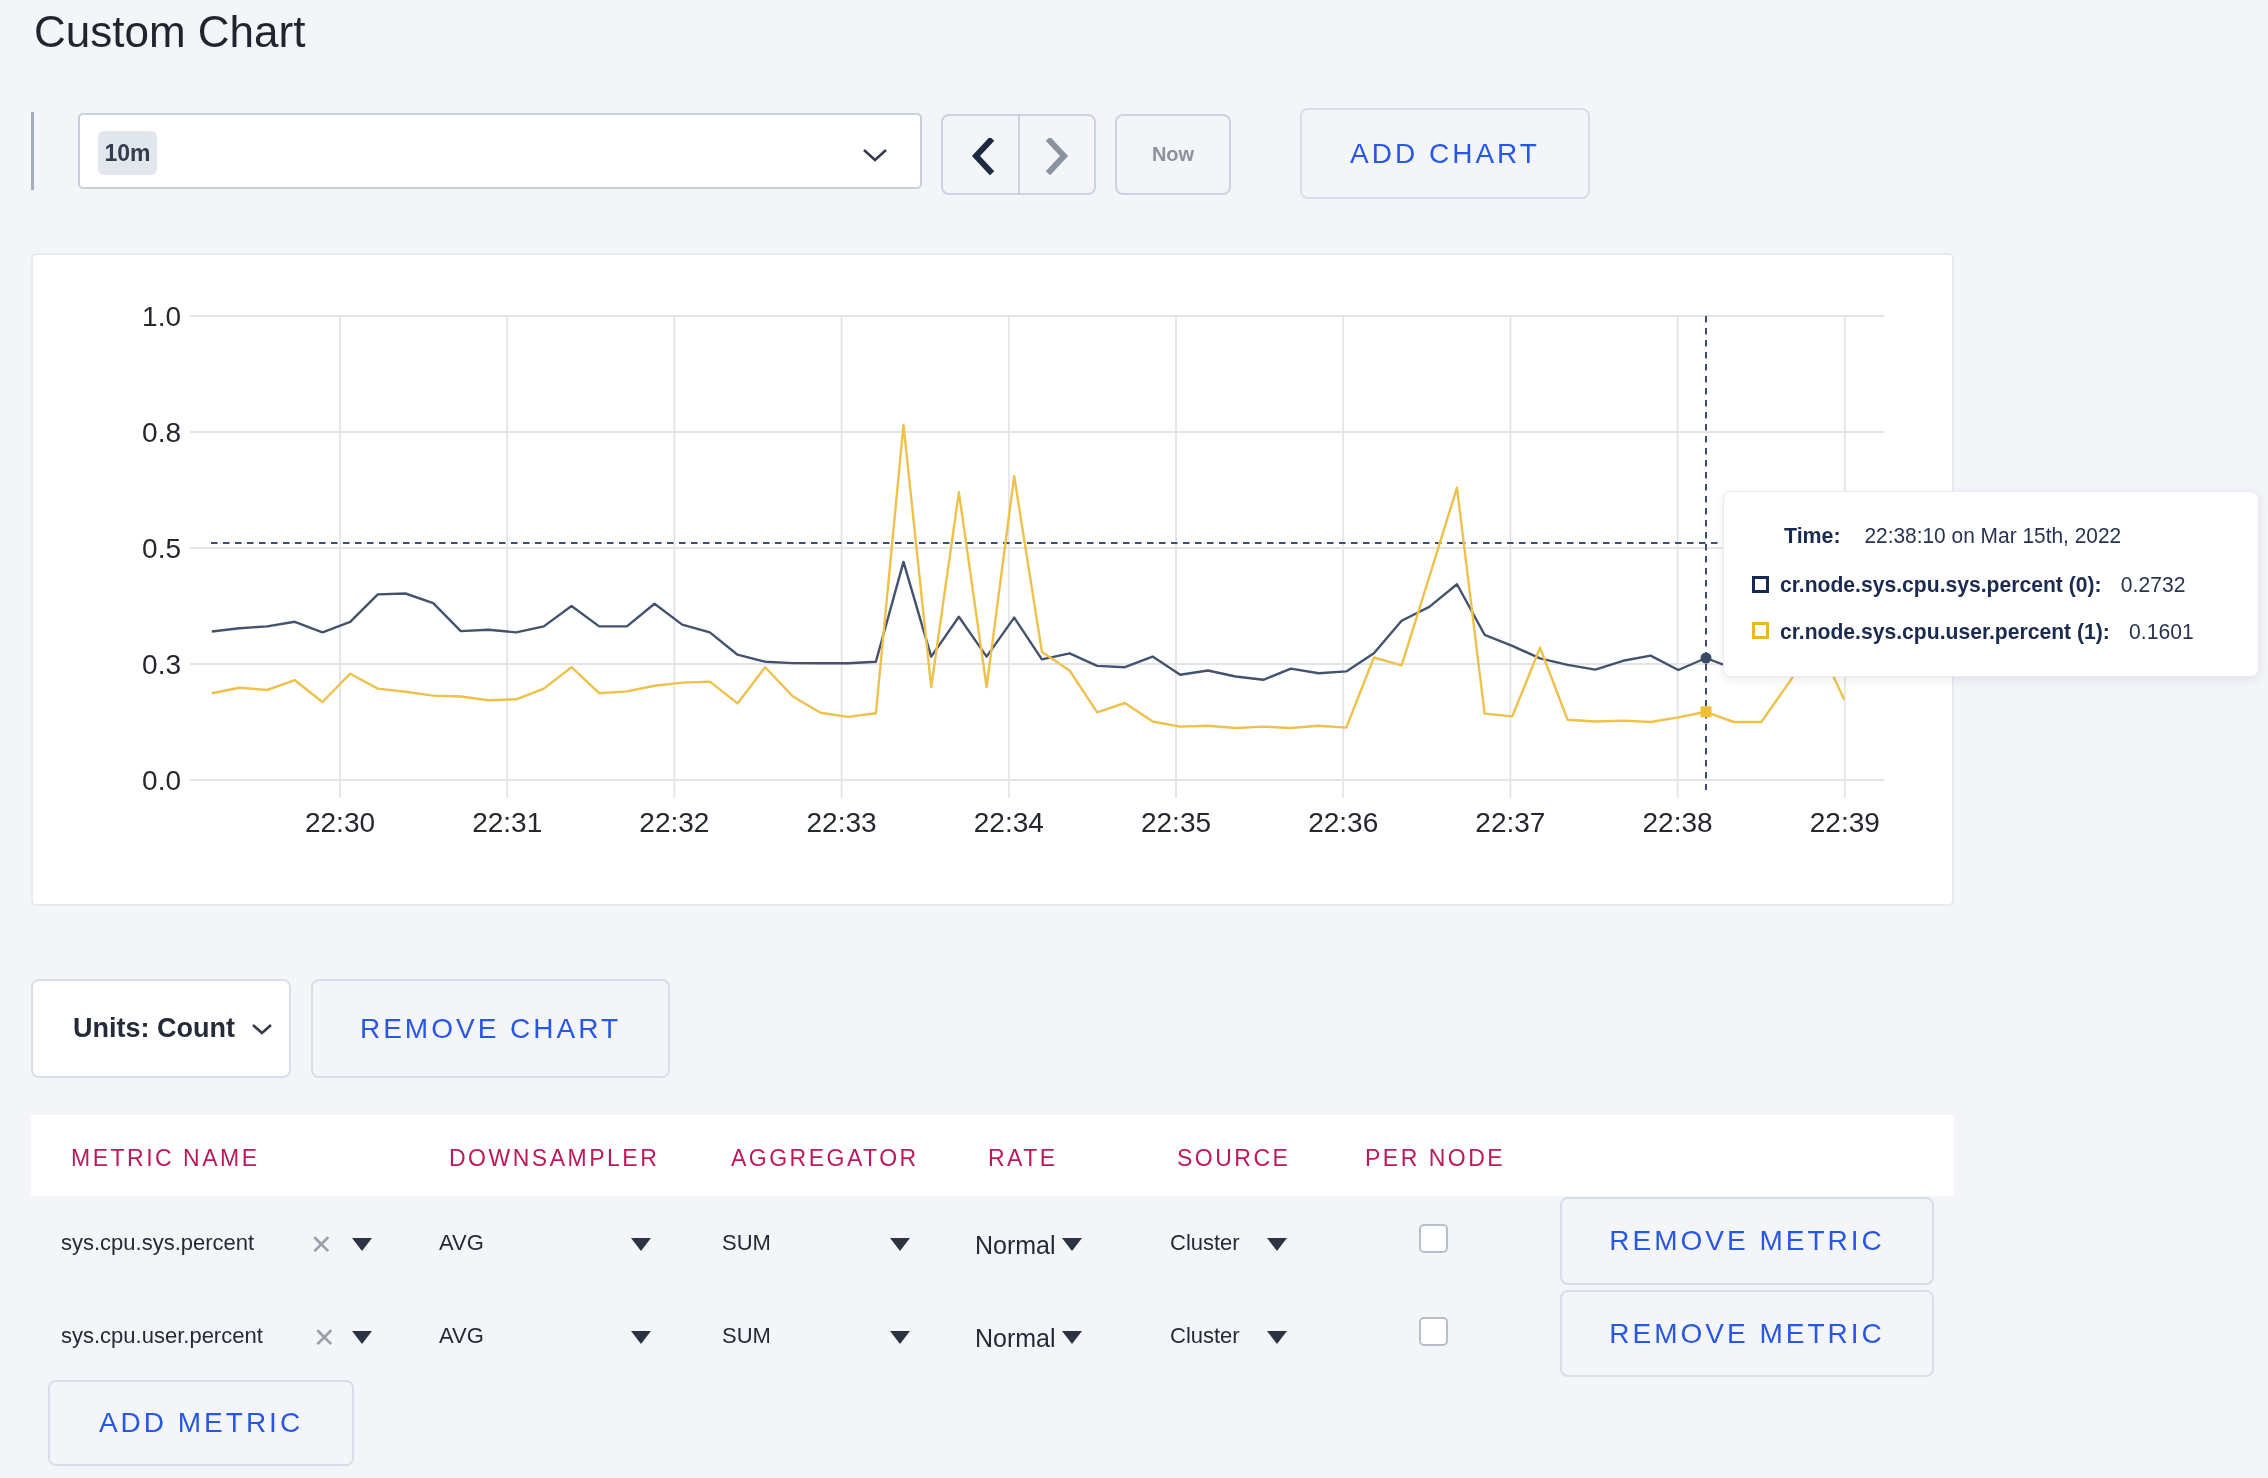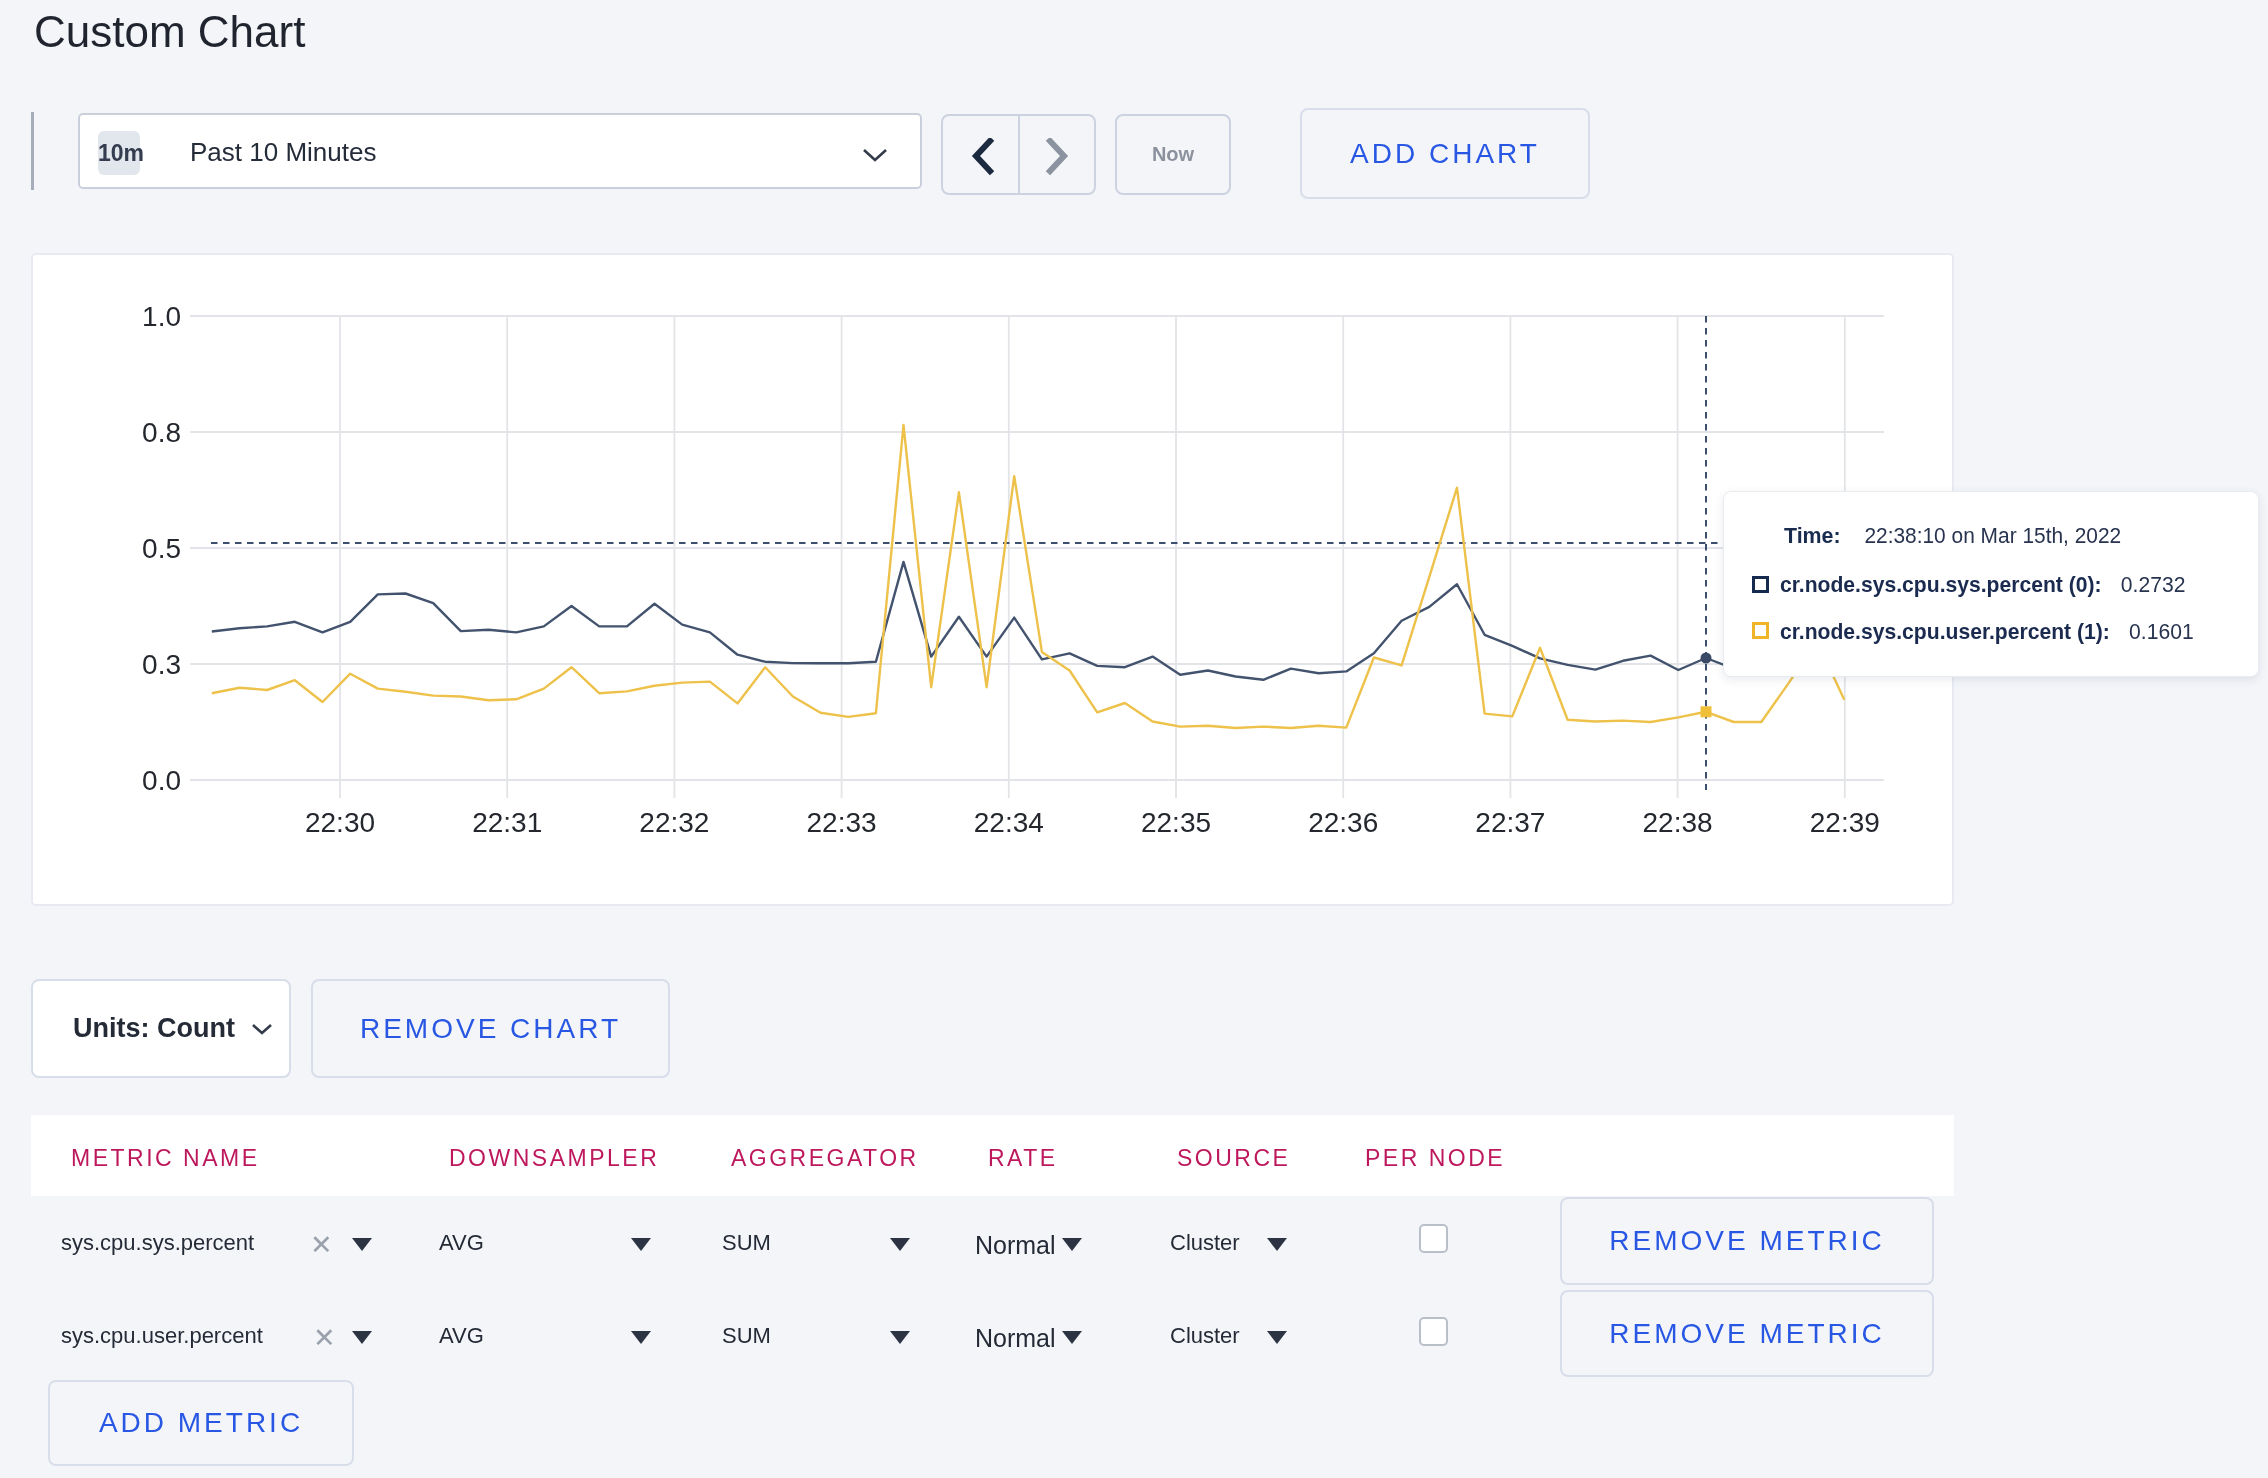--- a/index.html
+++ b/index.html
@@ -16,22 +16,21 @@
 .tt { font-size:22px; color:#27334f; white-space:nowrap; }
 </style>
 </head>
 <body>
 
 <div class="abs" style="left:34px; top:7px; font-size:44px; color:#1f242e;">Custom Chart</div>
 
 <div class="abs" style="left:31px; top:112px; width:3px; height:78px; background:#a5adbb;"></div>
 
 <div class="abs white" style="left:78px; top:113px; width:844px; height:76px; border:2px solid #c9d0dc; border-radius:5px;">
-  <div class="abs" style="left:18px; top:16px; width:42px; height:44px; background:#e2e6ed; border-radius:6px; text-align:center; line-height:44px; font-size:23px; font-weight:bold; color:#333d4f;">10m</div>
-  <div class="abs" style="left:110px; top:0; height:72px; line-height:74px; font-size:26px; color:#242b39;">Past 10 Minutes</div>
+  <div class="abs" style="left:18px; top:16px; width:59px; height:44px; background:#e2e6ed; border-radius:6px; text-align:center; line-height:44px; font-size:23px; font-weight:bold; color:#333d4f;">10m</div>
   <svg class="abs" style="left:782px; top:32px;" width="26" height="16" viewBox="0 0 26 16">
       <polyline points="2,3 13,13 24,3" fill="none" stroke="#343c4c" stroke-width="2.6"></polyline>
     </svg>
 </div>
 
 <div class="btn" style="left:941px; top:114px; width:155px; height:81px; border-color:#ccd3e0; border-radius:8px;"></div>
 <div class="abs" style="left:1018px; top:114px; width:2px; height:81px; background:#ccd3e0;"></div>
 <svg class="abs" style="left:968px; top:138px;" width="28" height="38" viewBox="0 0 28 38">
     <polyline points="22,3 8,18 22,33" fill="none" stroke="#1b2a3e" stroke-width="6" stroke-linecap="square"></polyline>
   </svg>

